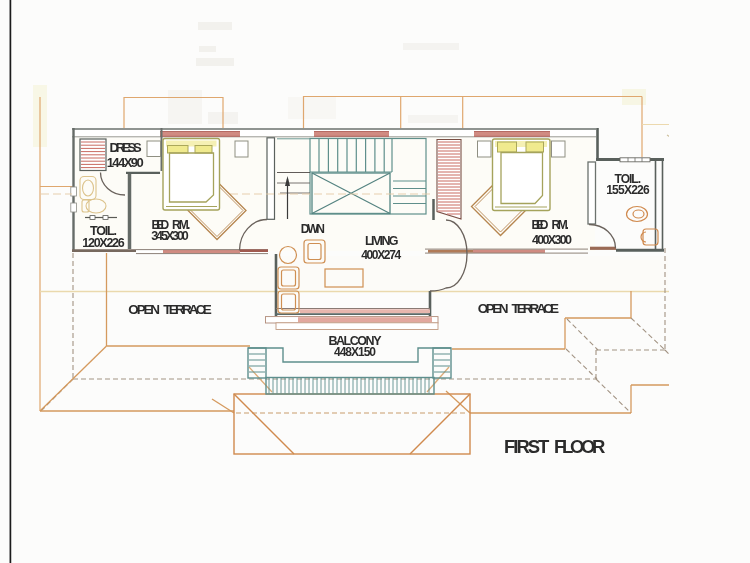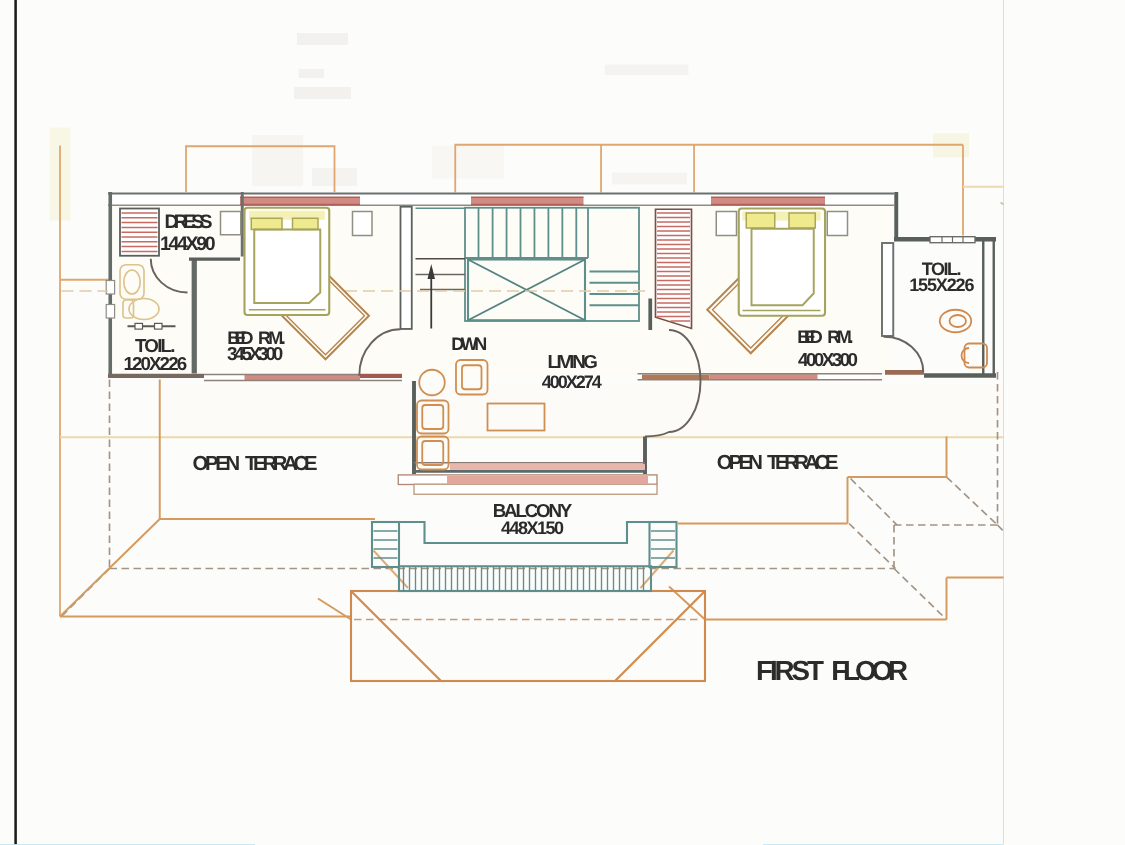--- a/index.html
+++ b/index.html
@@ -1,16 +1,16 @@
 <!DOCTYPE html>
 <html><head>
 <meta charset="utf-8">
 <style>
   html,body{margin:0;padding:0;background:#fcfcfb;}
-  #page{position:relative;width:669px;height:563px;overflow:hidden;background:#0ea5e9;}
+  #page{position:relative;width:669px;height:563px;overflow:hidden;background:#0f766e;}
   svg text{font-family:"Liberation Sans",sans-serif;fill:#2b2b2b;}
 </style>
 </head>
 <body>
 <div id="page">
 <svg width="750" height="563" viewBox="0 0 750 563" xmlns="http://www.w3.org/2000/svg">
 <rect x="0" y="0" width="750" height="563" fill="#fcfcfb"></rect>
 
 <rect x="75" y="136" width="520" height="115" fill="#fdfcf4" opacity="0.5"></rect>
 <rect x="108" y="256" width="560" height="34" fill="#fdfbf3" opacity="0.45"></rect>

